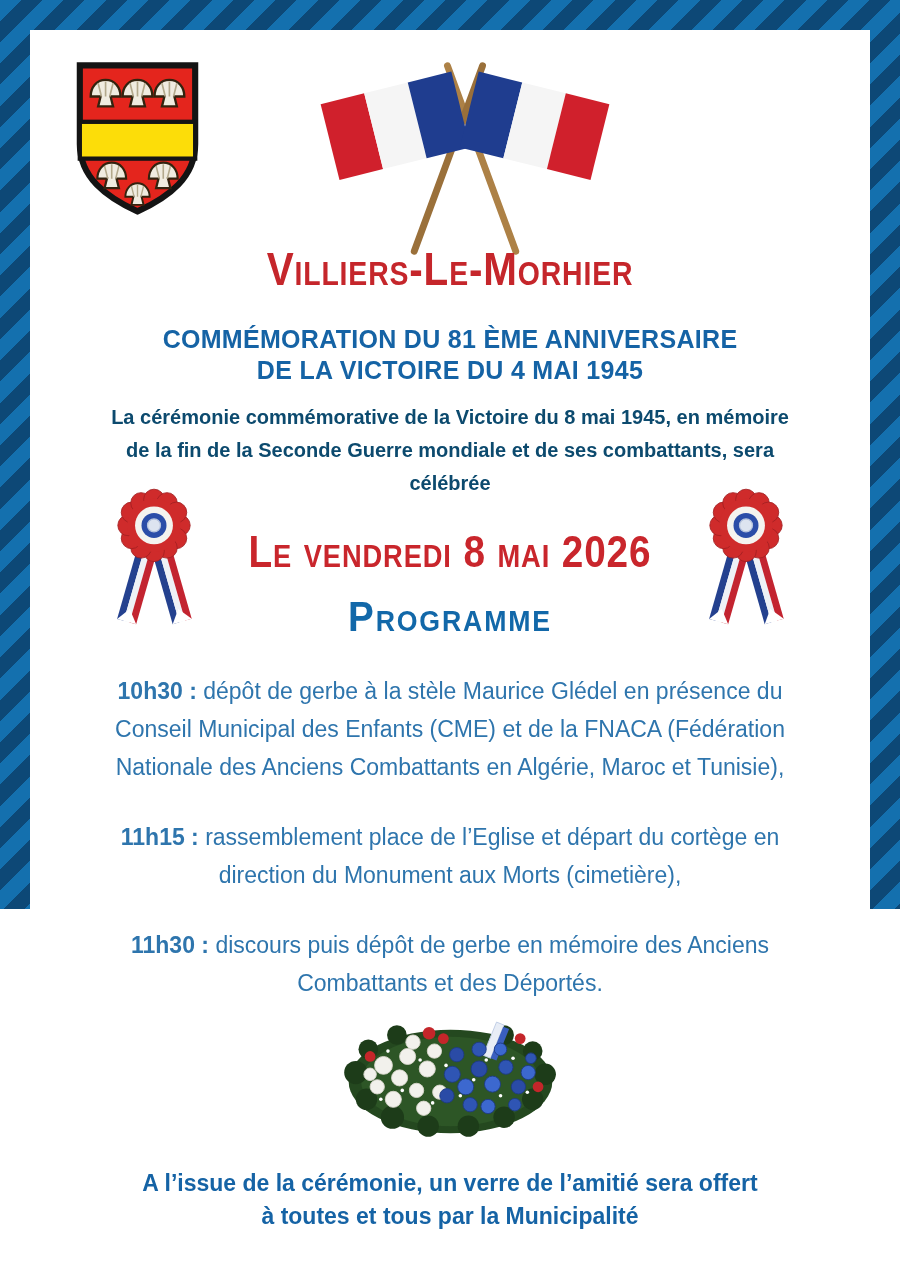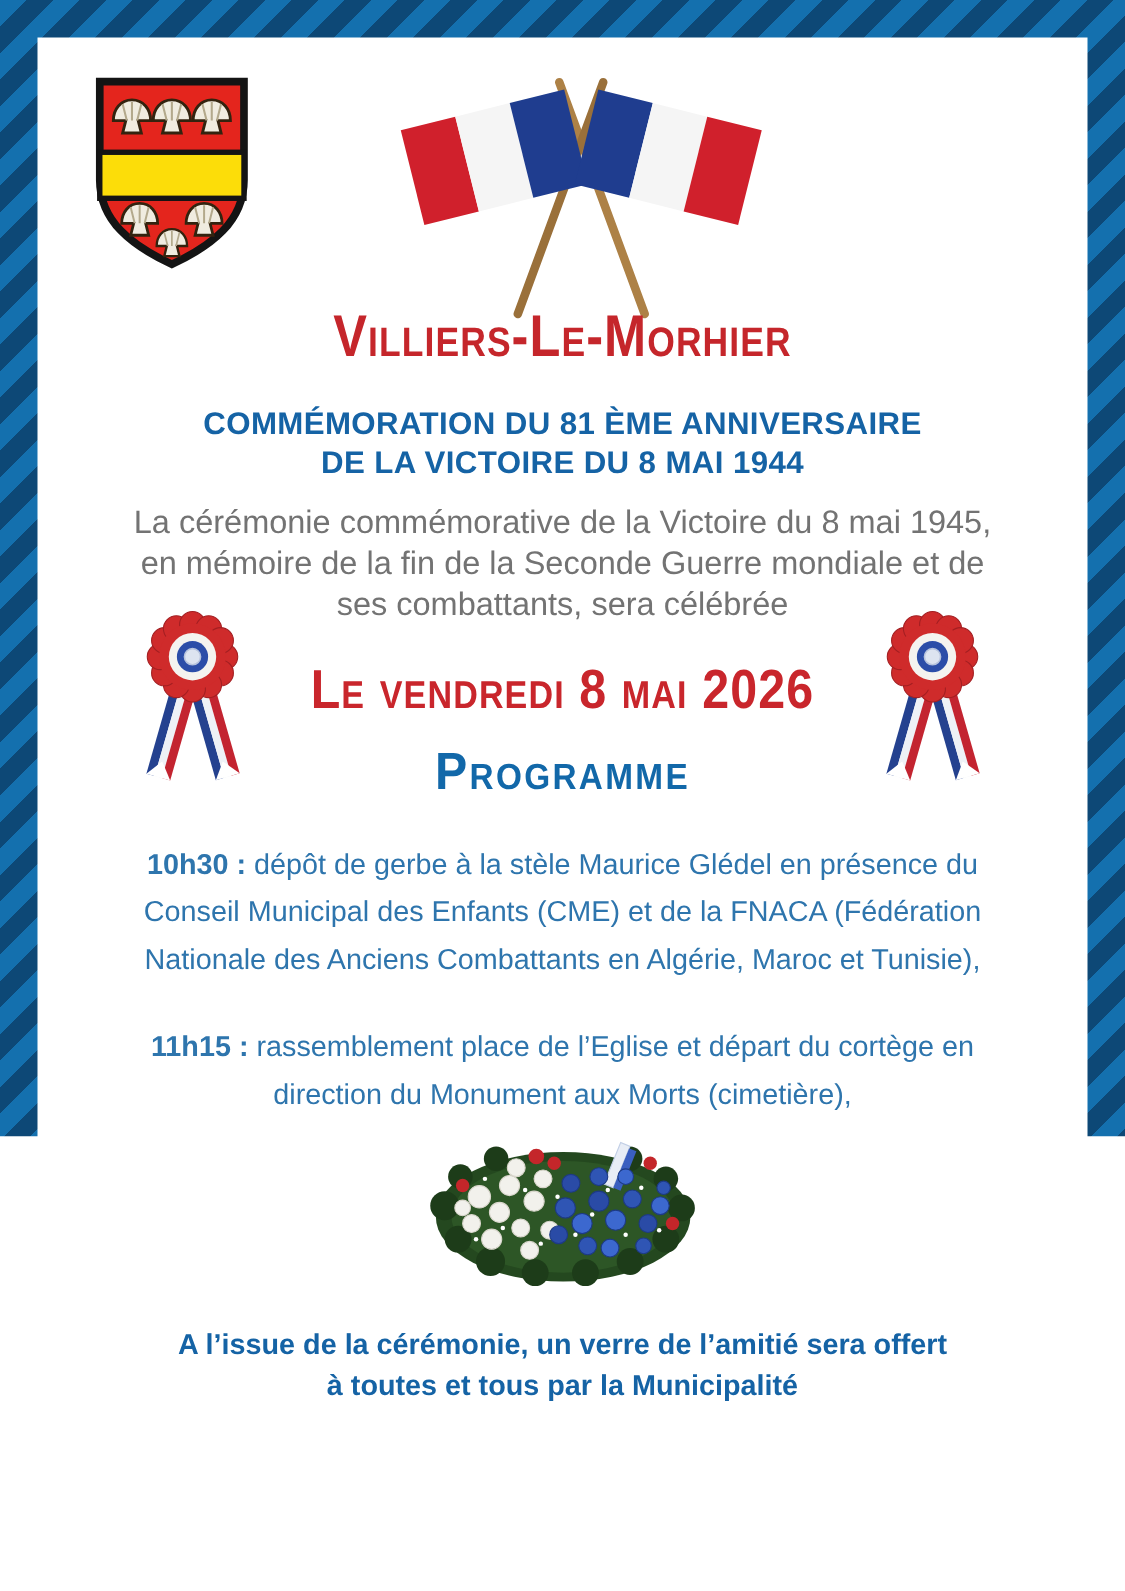--- a/index.html
+++ b/index.html
@@ -25,21 +25,21 @@
     font-size:47px; line-height:54px; letter-spacing:1px;
     transform:scaleX(0.86);
   }
   .subtitle {
     margin-top:28px; color:#1563a5; font-weight:700;
     font-size:25px; line-height:31px; letter-spacing:0.3px;
   }
   .subtitle .line, .footer .line { display:block; }
   .intro {
     margin:15px auto 0; max-width:690px;
-    color:#737373; font-weight:400; font-size:26px; line-height:33px;
+    color:#0c4a6e; font-weight:700; font-size:20px; line-height:33px;
   }
 
   .rosette { position:absolute; width:112px; height:168px; top:448px; }
   .rosette-left  { left:68px; }
   .rosette-right { right:68px; }
 
   .date-heading {
     margin-top:26px; color:#c9262c; font-weight:700; font-variant:small-caps;
     font-size:44px; line-height:52px; letter-spacing:1px; transform:scaleX(0.88);
   }
@@ -134,38 +134,39 @@
           <rect x="46" y="0" width="46" height="80" fill="#f5f5f5"></rect>
           <rect x="92" y="0" width="46" height="80" fill="#d0202c"></rect>
         </g>
       </svg>
     </div>
 
     <h1 class="title">Villiers-Le-Morhier</h1>
 
     <h2 class="subtitle">
       <span class="line">COMMÉMORATION DU 81 ÈME ANNIVERSAIRE</span>
-      <span class="line">DE LA VICTOIRE DU 8 MAI 1944</span>
+      <span class="line">DE LA VICTOIRE DU 4 MAI 1945</span>
     </h2>
 
     <p class="intro">La cérémonie commémorative de la Victoire du 8 mai 1945, en mémoire de la fin de la Seconde Guerre mondiale et de ses combattants, sera célébrée</p>
 
     <svg class="rosette rosette-left">
         <use href="#rosette"></use>
       </svg>
     <svg class="rosette rosette-right">
         <use href="#rosette"></use>
       </svg>
 
     <h2 class="date-heading">Le vendredi 8 mai 2026</h2>
     <h3 class="programme-heading">Programme</h3>
 
     <div class="program">
       <p class="program-item"><span class="time">10h30 :</span> <span>dépôt de gerbe à la stèle Maurice Glédel en présence du Conseil Municipal des Enfants (CME) et de la FNACA (Fédération Nationale des Anciens Combattants en Algérie, Maroc et Tunisie),</span></p>
       <p class="program-item"><span class="time">11h15 :</span> <span>rassemblement place de l’Eglise et départ du cortège en direction du Monument aux Morts (cimetière),</span></p>
+      <p class="program-item"><span class="time">11h30 :</span> <span>discours puis dépôt de gerbe en mémoire des Anciens Combattants et des Déportés.</span></p>
     </div>
 
     <svg class="wreath" viewBox="0 0 240 150">
       <ellipse cx="120" cy="80" rx="114" ry="58" fill="#24481f"></ellipse>
       <ellipse cx="120" cy="80" rx="100" ry="50" fill="#2d5626"></ellipse>
       <g fill="#1d3c19">
         <circle cx="14" cy="70" r="13"></circle>
           <circle cx="26" cy="100" r="12"></circle>
           <circle cx="55" cy="120" r="13"></circle>
         <circle cx="95" cy="130" r="12"></circle>

